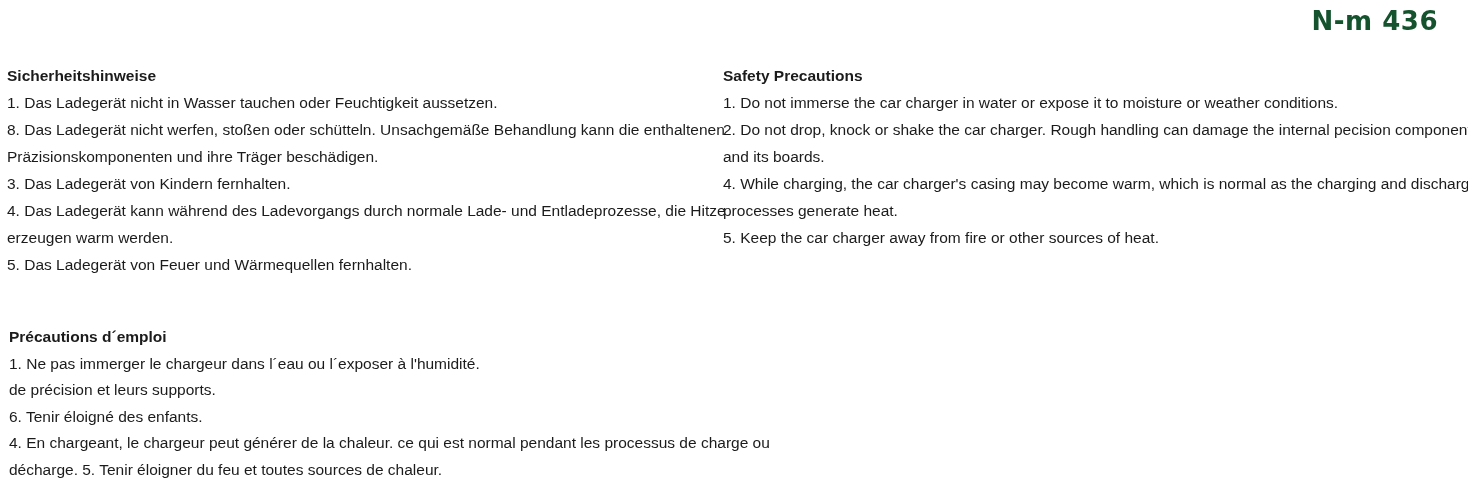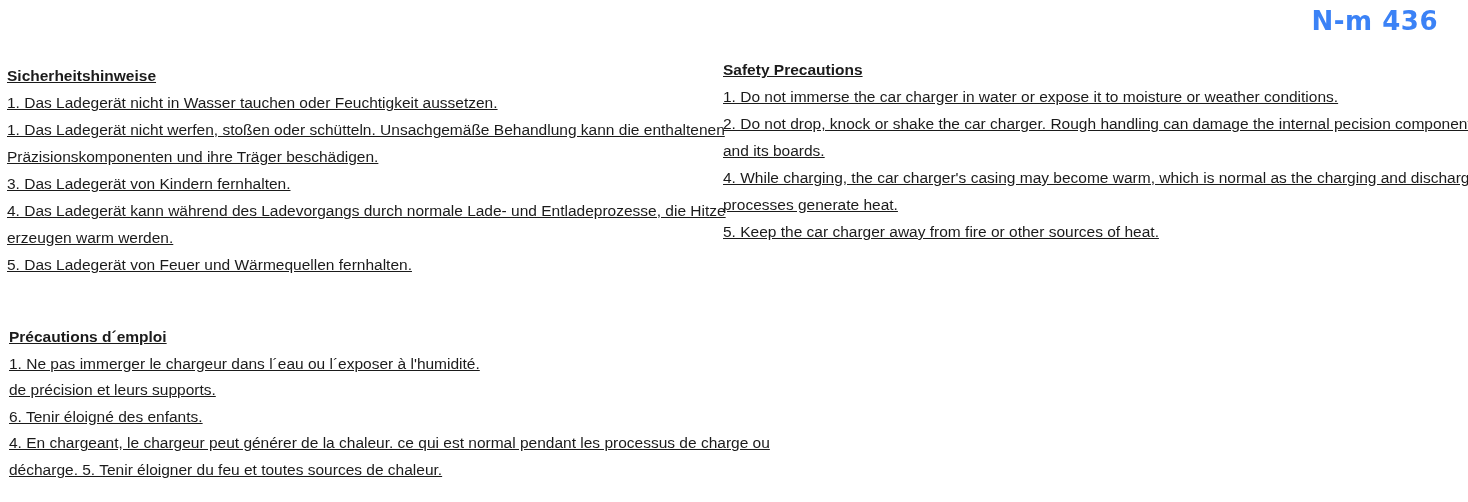--- a/index.html
+++ b/index.html
@@ -18,52 +18,51 @@
     background: #ffffff;
   }
   .page-label {
     position: absolute;
     top: 6px;
     right: 30px;
     font-family: "DejaVu Sans", sans-serif;
     font-weight: bold;
     font-size: 26px;
     letter-spacing: 0.5px;
-    color: #3b82f6;
+    color: #14532d;
     white-space: nowrap;
   }
   .section {
     position: absolute;
     font-size: 15.5px;
     line-height: 27px;
-    text-decoration: underline;
   }
   .section-german  { left: 7px;   top: 62px;  width: 706px; }
-  .section-english { left: 723px; top: 56px;  width: 745px; }
+  .section-english { left: 723px; top: 62px;  width: 745px; }
   .section-french  { left: 9px;   top: 324px; width: 735px; line-height: 26.5px; }
   .section-title {
     font-weight: bold;
     font-size: 15.5px;
     white-space: nowrap;
   }
   .text-line {
     white-space: nowrap;
   }
 </style>
 </head>
 <body>
 
 <div class="page">
 
   <div class="page-label">N-m 436</div>
 
   <div class="section section-german">
     <div class="section-title">Sicherheitshinweise</div>
     <div class="text-line">1. Das Ladegerät nicht in Wasser tauchen oder Feuchtigkeit aussetzen.</div>
-    <div class="text-line">1. Das Ladegerät nicht werfen, stoßen oder schütteln. Unsachgemäße Behandlung kann die enthaltenen</div>
+    <div class="text-line">8. Das Ladegerät nicht werfen, stoßen oder schütteln. Unsachgemäße Behandlung kann die enthaltenen</div>
     <div class="text-line">Präzisionskomponenten und ihre Träger beschädigen.</div>
     <div class="text-line">3. Das Ladegerät von Kindern fernhalten.</div>
     <div class="text-line">4. Das Ladegerät kann während des Ladevorgangs durch normale Lade- und Entladeprozesse, die Hitze</div>
     <div class="text-line">erzeugen warm werden.</div>
     <div class="text-line">5. Das Ladegerät von Feuer und Wärmequellen fernhalten.</div>
   </div>
 
   <div class="section section-english">
     <div class="section-title">Safety Precautions</div>
     <div class="text-line">1. Do not immerse the car charger in water or expose it to moisture or weather conditions.</div>

